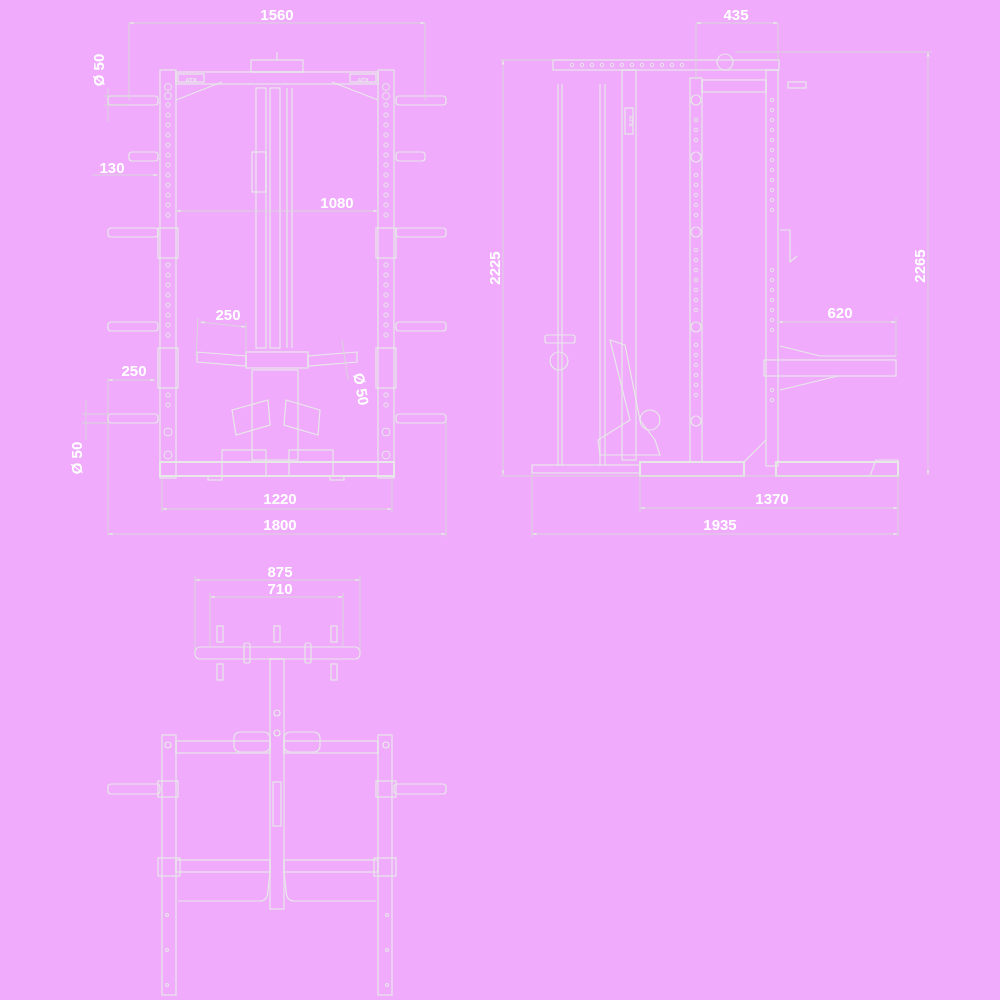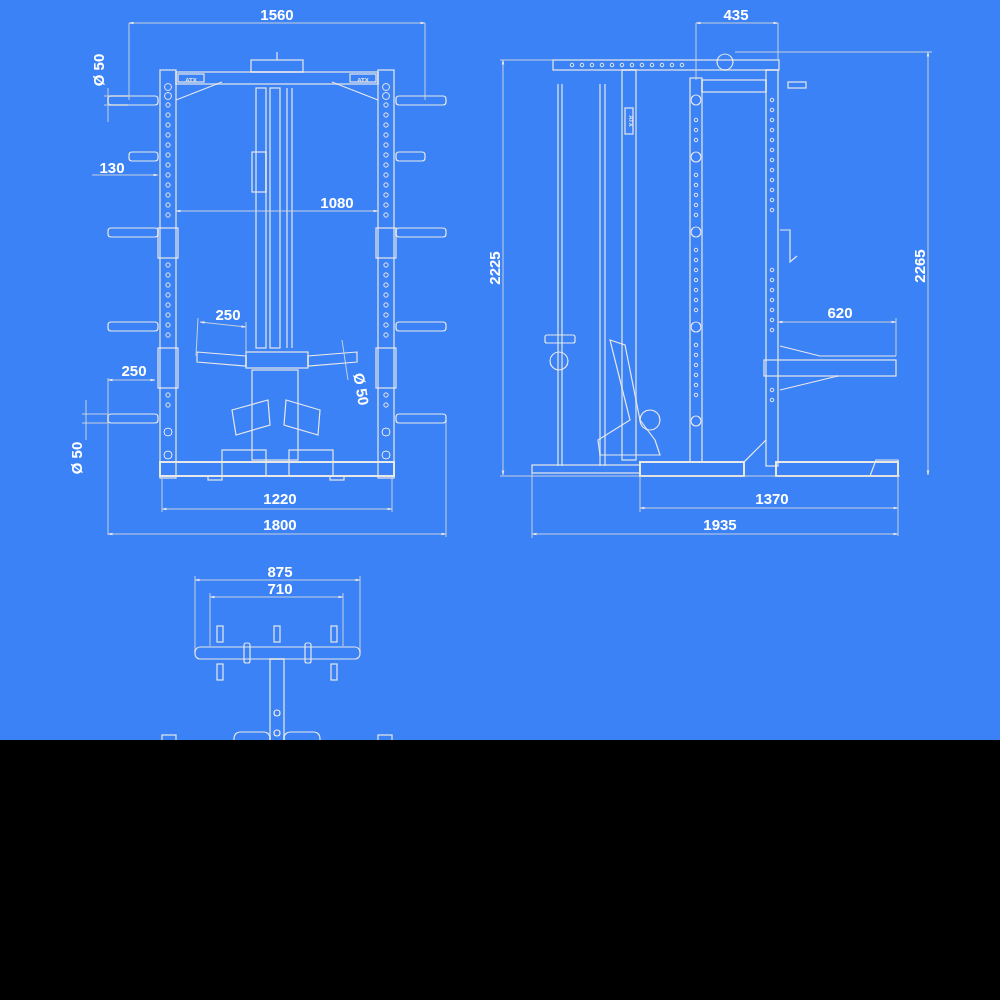--- a/index.html
+++ b/index.html
@@ -1,16 +1,16 @@
 <!DOCTYPE html>
 <html><head>
 <meta charset="utf-8">
 <style>
   html,body{margin:0;padding:0;background:#000;}
-  #canvas{position:relative;width:1000px;height:740px;background:#3b82f6;overflow:hidden;}
+  #canvas{position:relative;width:1000px;height:1000px;background:#f0abfc;overflow:hidden;}
   svg{position:absolute;left:0;top:0;}
   .ln{stroke:#e8e8e8;stroke-width:1.2;fill:none;}
   .th{stroke:#e8e8e8;stroke-width:2;fill:none;}
   .dim{stroke:#d8d8d8;stroke-width:0.9;fill:none;}
   .lbl{font-family:"Liberation Sans",sans-serif;font-weight:bold;font-size:15px;fill:#ffffff;}
   .hole{stroke:#e8e8e8;stroke-width:1;fill:none;}
 </style>
 </head>
 <body>
 

